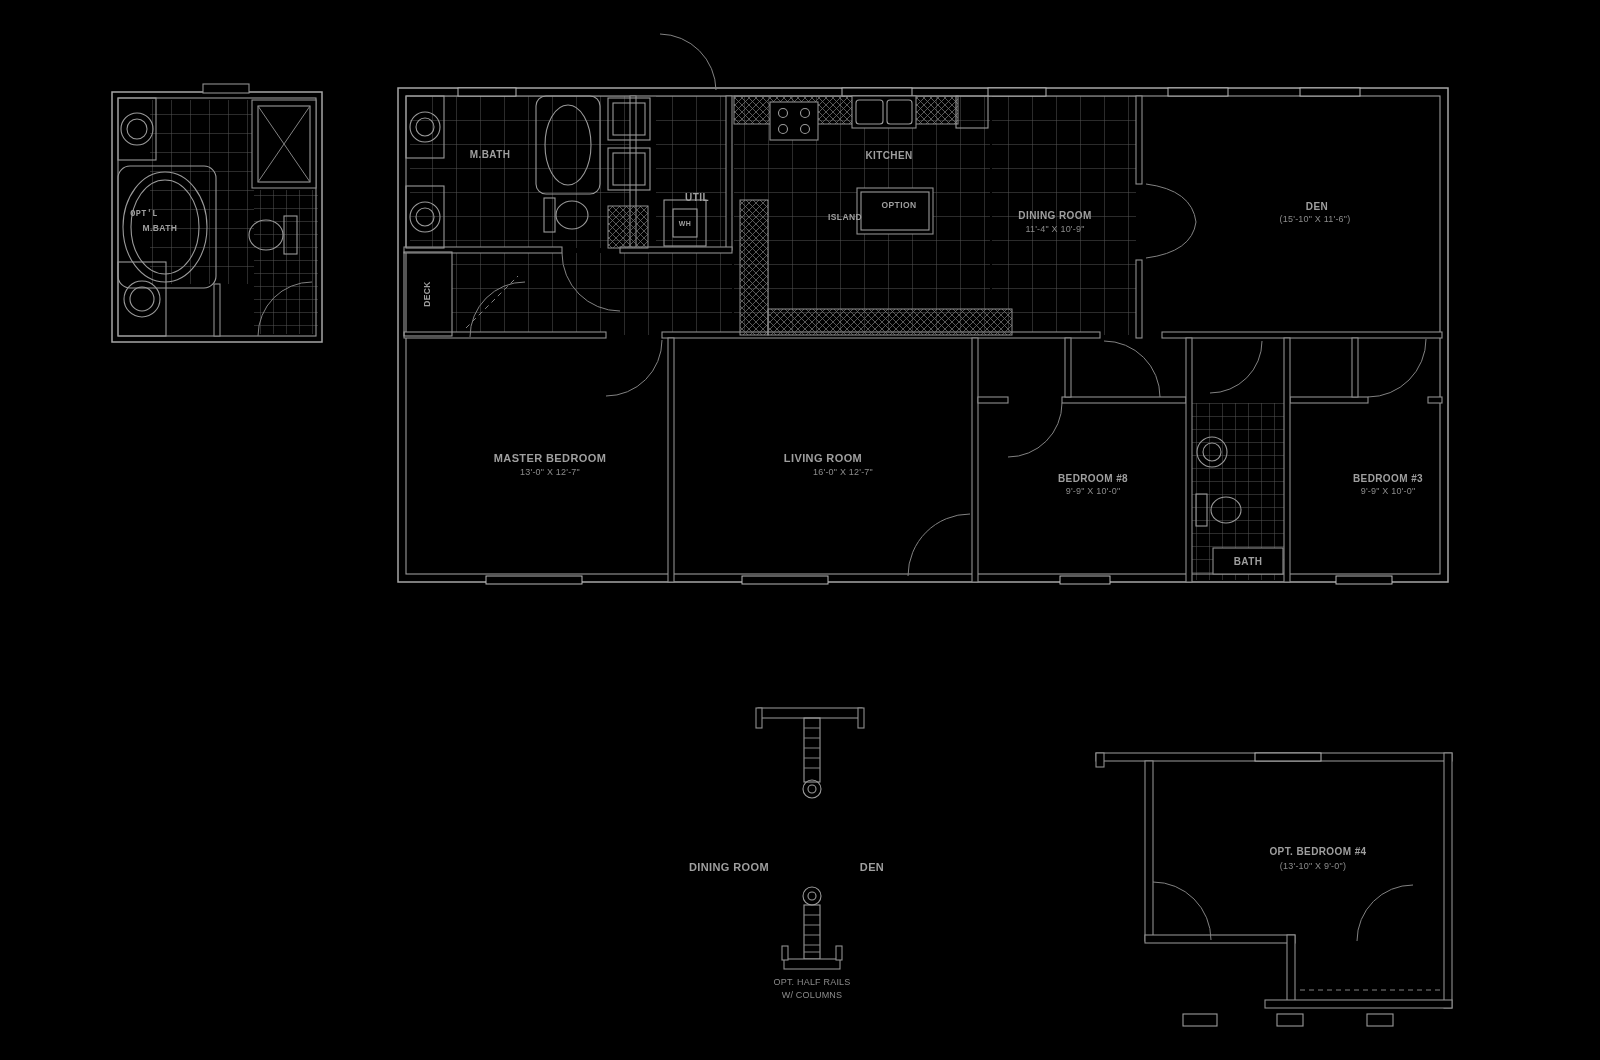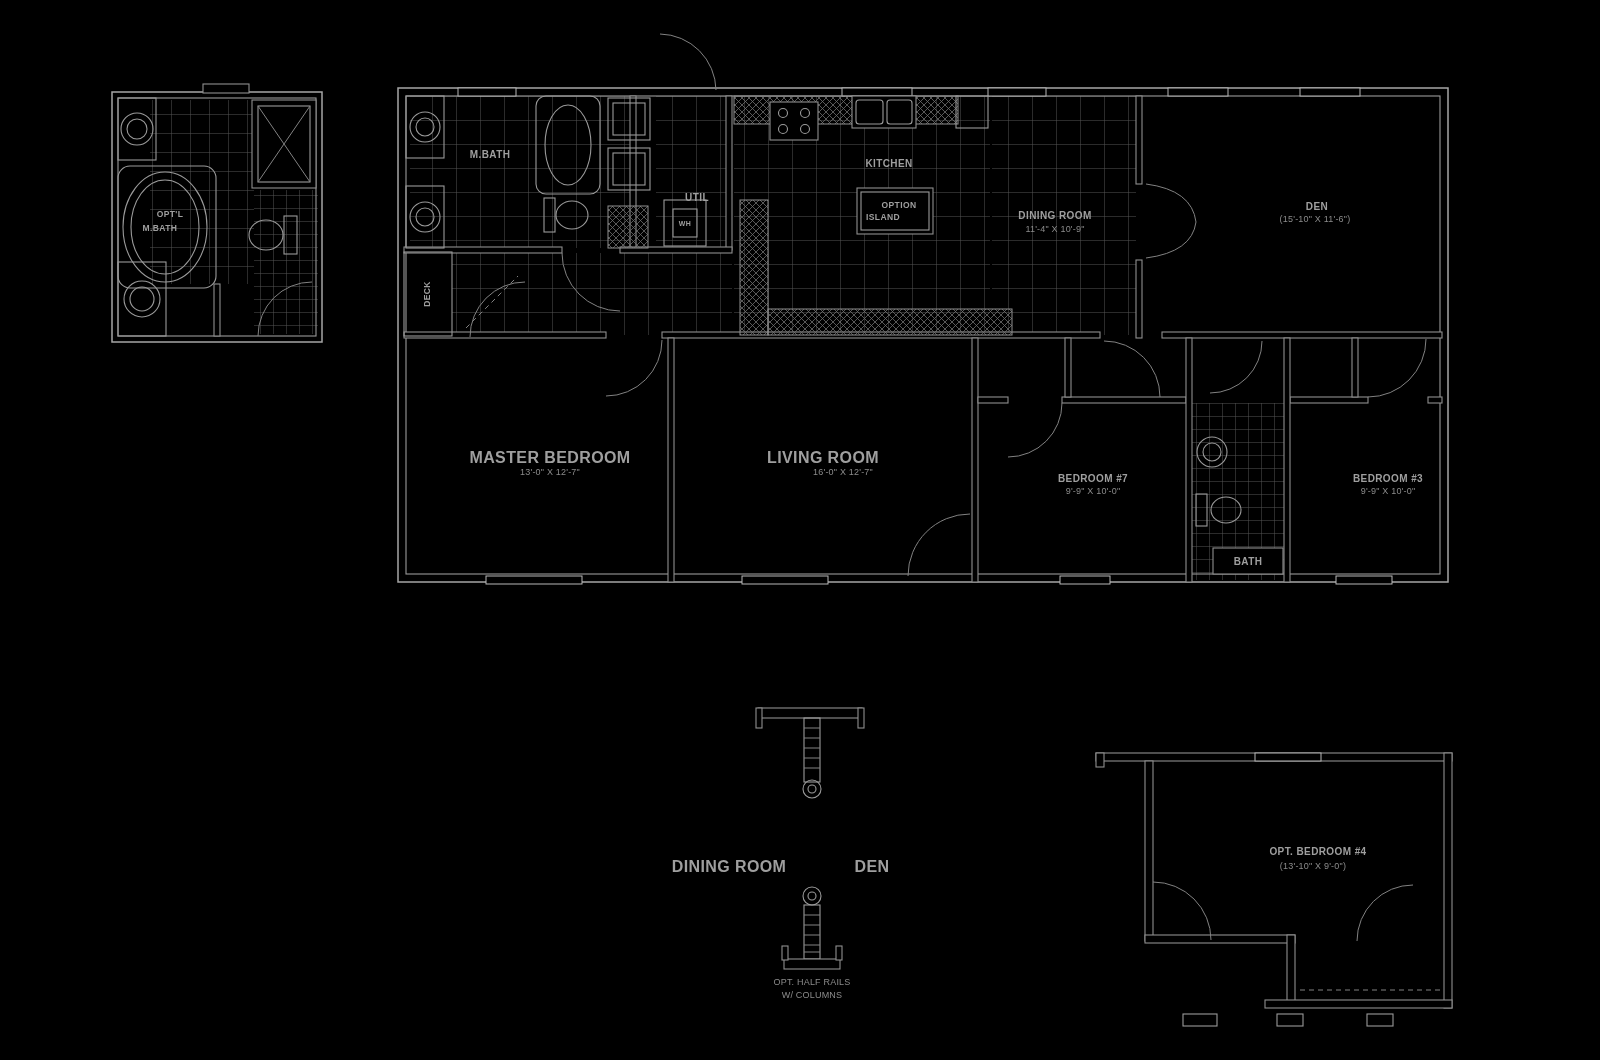--- a/index.html
+++ b/index.html
@@ -8,21 +8,21 @@
   svg{position:absolute;left:0;top:0;}
   .line{fill:none;stroke:#9a9a9a;stroke-width:1.1;}
   .heavy{fill:none;stroke:#a6a6a6;stroke-width:1.5;}
   .fix{fill:#000;stroke:#8f8f8f;stroke-width:1.1;}
   .arc{fill:none;stroke:#828282;stroke-width:1;}
   .dash{stroke-dasharray:5 4;}
   .win{fill:#000;stroke:#b8b8b8;stroke-width:1;}
   .hatch{fill:url(#xh);stroke:#8f8f8f;stroke-width:1;}
   .lbl{position:absolute;transform:translate(-50%,-50%);color:#9f9f9f;font-weight:bold;
        letter-spacing:.4px;white-space:nowrap;text-align:center;}
-  .room{font-size:16px;}
+  .room{font-size:11px;}
   .mid{font-size:10px;}
   .dims{font-size:9px;font-weight:normal;color:#8b8b8b;letter-spacing:.2px;}
   .small{font-size:8.5px;}
   .tiny{font-size:7px;}
   .vert{transform:translate(-50%,-50%) rotate(-90deg);}
 </style>
 </head>
 <body>
 
 <div class="stage">
@@ -198,44 +198,44 @@
     <rect class="fix" x="1265" y="1000" width="187" height="8"></rect>
     <path class="arc dash" d="M1300 990 H1444"></path>
     <path class="arc" d="M1153 882 A58 58 0 0 1 1211 940"></path>
     <path class="arc" d="M1357 941 A56 56 0 0 1 1413 885"></path>
     <rect class="line" x="1183" y="1014" width="34" height="12"></rect>
     <rect class="line" x="1277" y="1014" width="26" height="12"></rect>
     <rect class="line" x="1367" y="1014" width="26" height="12"></rect>
   </g>
 </svg>
 
-<div class="lbl small" style="left:170px;top:214px;">OPT'L</div>
+<div class="lbl small" style="left:144px;top:214px;font-family:Liberation Mono, monospace;">OPT'L</div>
 <div class="lbl small" style="left:160px;top:228px;">M.BATH</div>
 
 <div class="lbl small vert" style="left:427px;top:294px;">DECK</div>
 <div class="lbl mid" style="left:490px;top:154px;">M.BATH</div>
 <div class="lbl mid" style="left:697px;top:165px;margin-top:32px;">UTIL</div>
 <div class="lbl tiny" style="left:685px;top:223px;">WH</div>
-<div class="lbl mid" style="left:889px;top:163px;">KITCHEN</div>
+<div class="lbl mid" style="left:889px;top:155px;">KITCHEN</div>
 <div class="lbl small" style="left:895px;top:205px;padding-left:8px;">OPTION</div>
-<div class="lbl small" style="left:883px;top:217px;">ISLAND</div>
+<div class="lbl small" style="left:845px;top:217px;">ISLAND</div>
 
 <div class="lbl mid" style="left:1055px;top:215px;">DINING ROOM</div>
 <div class="lbl dims" style="left:1055px;top:229px;">11'-4" X 10'-9"</div>
 
 <div class="lbl mid" style="left:1317px;top:206px;">DEN</div>
 <div class="lbl dims" style="left:1315px;top:219px;">(15'-10" X 11'-6")</div>
 
 <div class="lbl room" style="left:550px;top:458px;">MASTER BEDROOM</div>
 <div class="lbl dims" style="left:550px;top:472px;">13'-0" X 12'-7"</div>
 
 <div class="lbl room" style="left:823px;top:458px;">LIVING ROOM</div>
 <div class="lbl dims" style="left:843px;top:472px;">16'-0" X 12'-7"</div>
 
-<div class="lbl mid" style="left:1093px;top:478px;">BEDROOM #7</div>
+<div class="lbl mid" style="left:1093px;top:478px;">BEDROOM #8</div>
 <div class="lbl dims" style="left:1093px;top:491px;">9'-9" X 10'-0"</div>
 
 <div class="lbl mid" style="left:1388px;top:478px;">BEDROOM #3</div>
 <div class="lbl dims" style="left:1388px;top:491px;">9'-9" X 10'-0"</div>
 
 <div class="lbl mid" style="left:1248px;top:561px;text-align:right;">BATH</div>
 
 <div class="lbl room" style="left:729px;top:867px;">DINING ROOM</div>
 <div class="lbl room" style="left:872px;top:867px;">DEN</div>
 <div class="lbl dims" style="left:812px;top:982px;">OPT. HALF RAILS</div>

